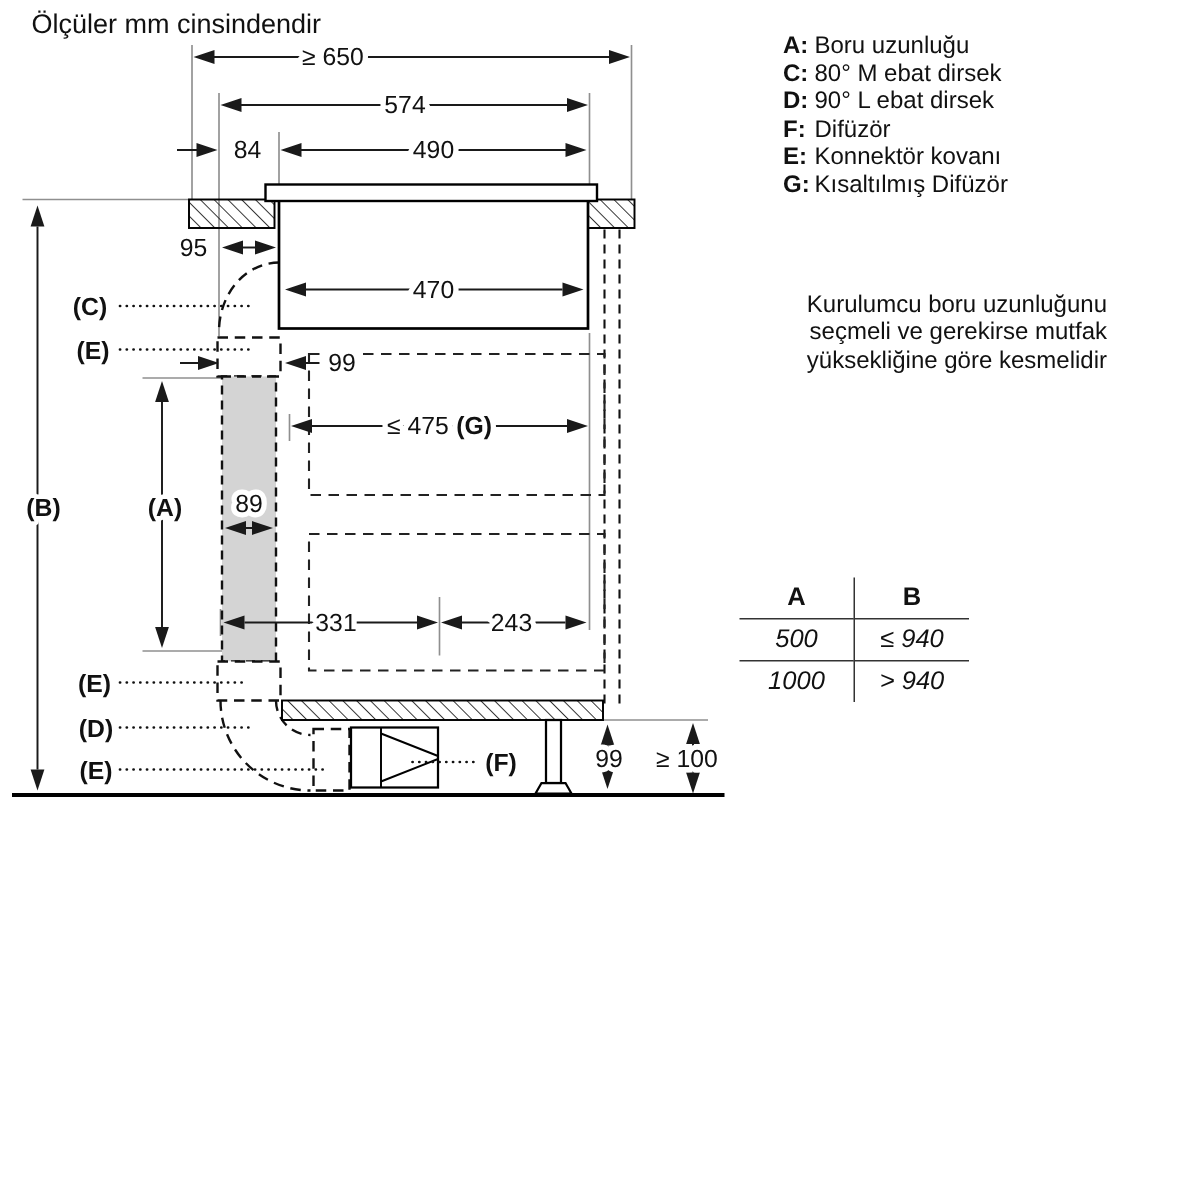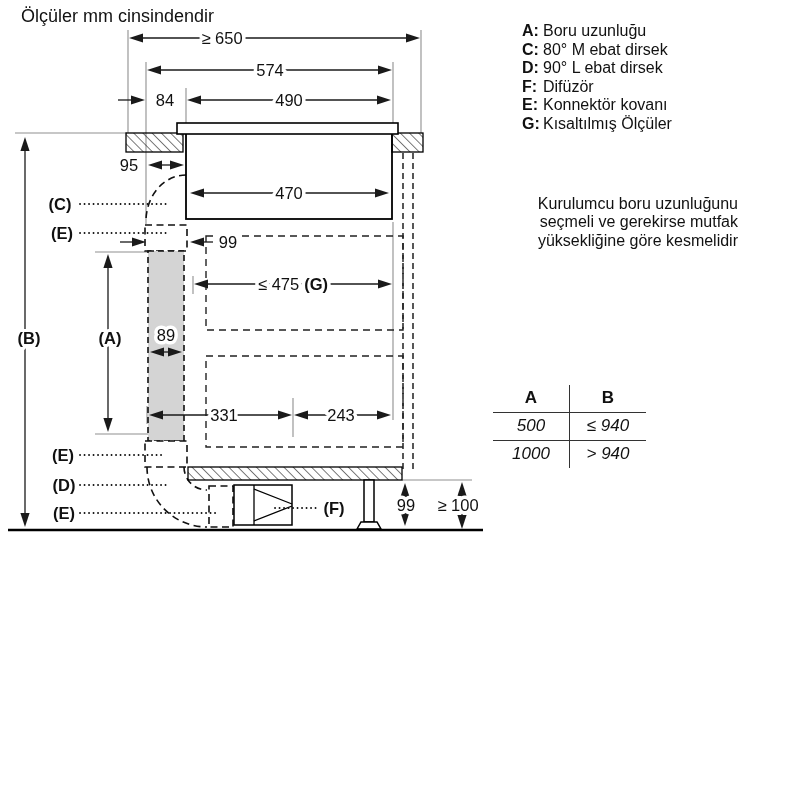--- a/index.html
+++ b/index.html
@@ -225,21 +225,21 @@
     <text class="lbl" x="64" y="519">(E)</text>
     <text class="lbl" x="334" y="514">(F)</text>
   </svg>
 
   <div class="legend">
     <div><span class="k">A:</span><span>Boru uzunluğu</span></div>
     <div><span class="k">C:</span><span>80° M ebat dirsek</span></div>
     <div><span class="k">D:</span><span>90° L ebat dirsek</span></div>
     <div><span class="k">F:</span><span>Difüzör</span></div>
     <div><span class="k">E:</span><span>Konnektör kovanı</span></div>
-    <div><span class="k">G:</span><span>Kısaltılmış Ölçüler</span></div>
+    <div><span class="k">G:</span><span>Kısaltılmış Difüzör</span></div>
   </div>
 
   <div class="note">Kurulumcu boru uzunluğunu seçmeli ve gerekirse mutfak yüksekliğine göre kesmelidir</div>
 
   <div class="tbl">
     <div class="cell h">A</div>
     <div class="cell h colB">B</div>
     <div class="cell rt">500</div>
     <div class="cell rt colB">≤ 940</div>
     <div class="cell rt">1000</div>

